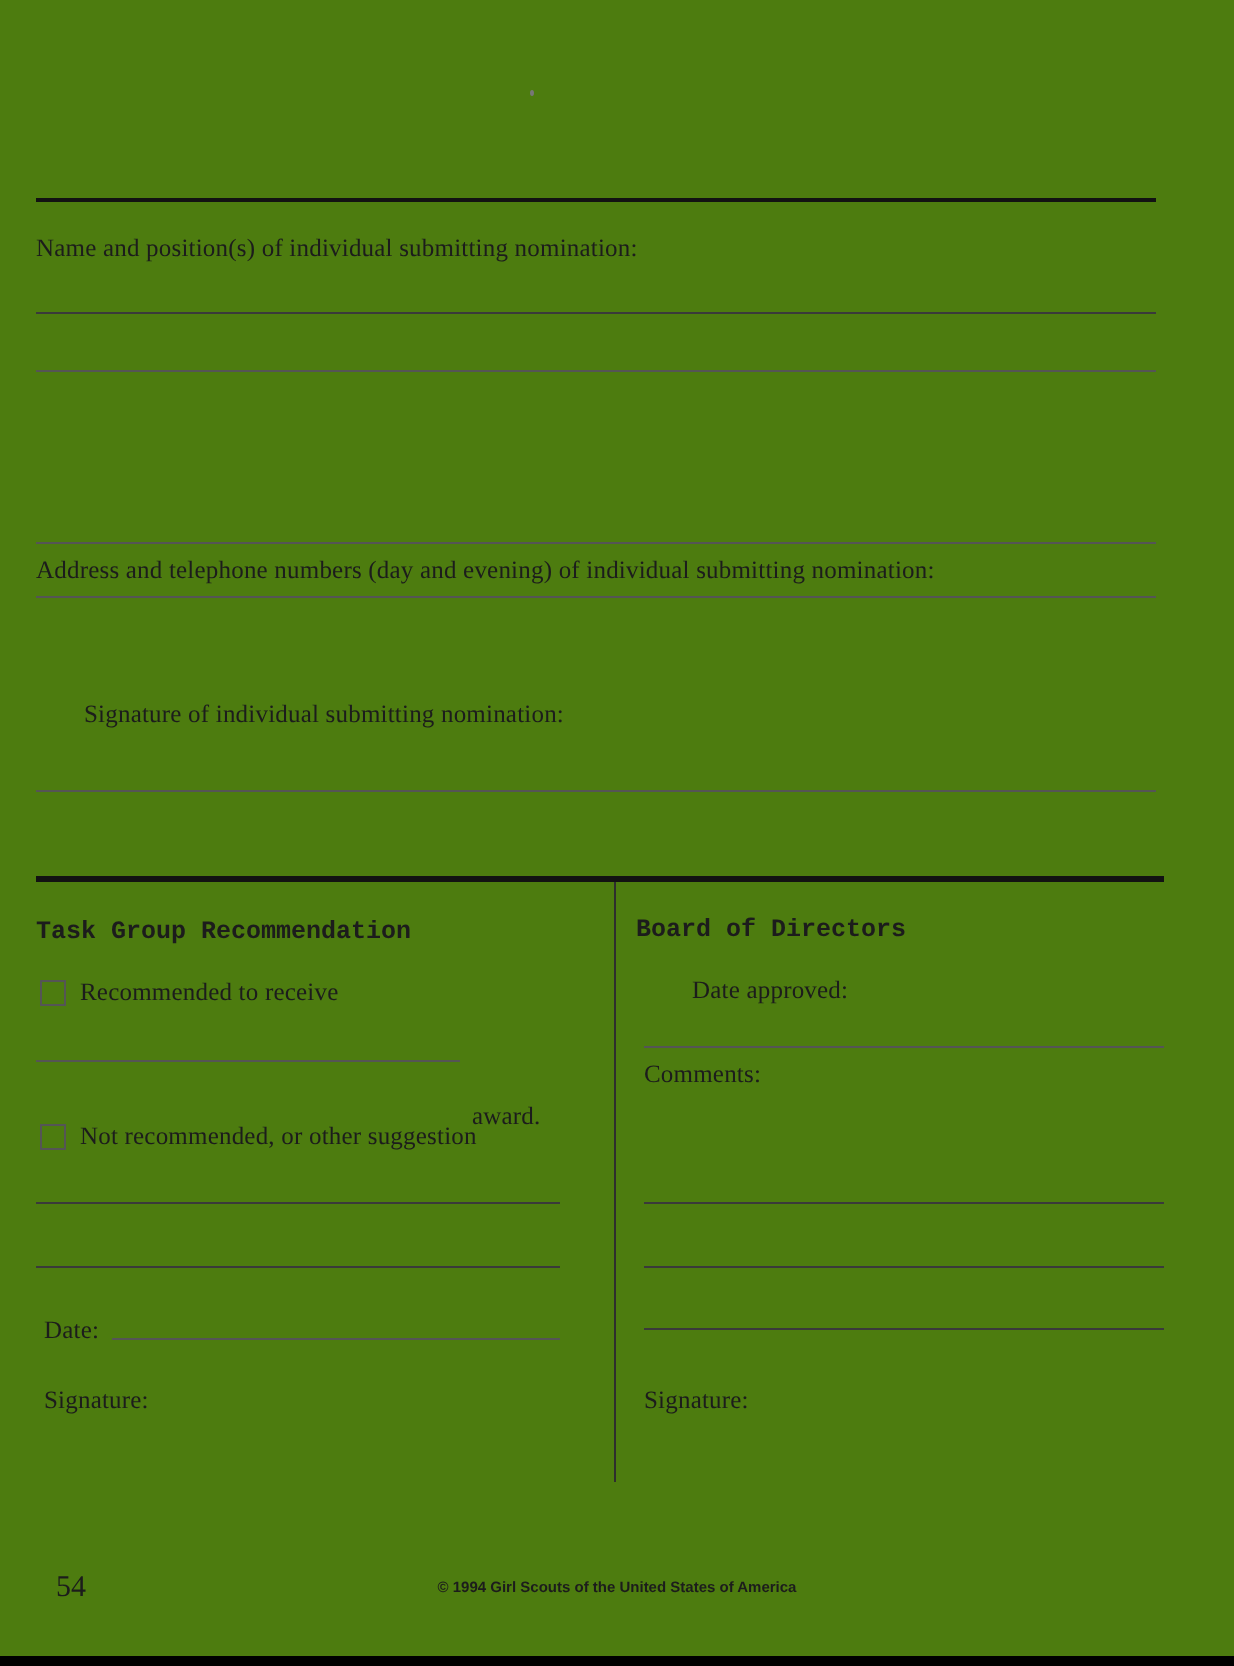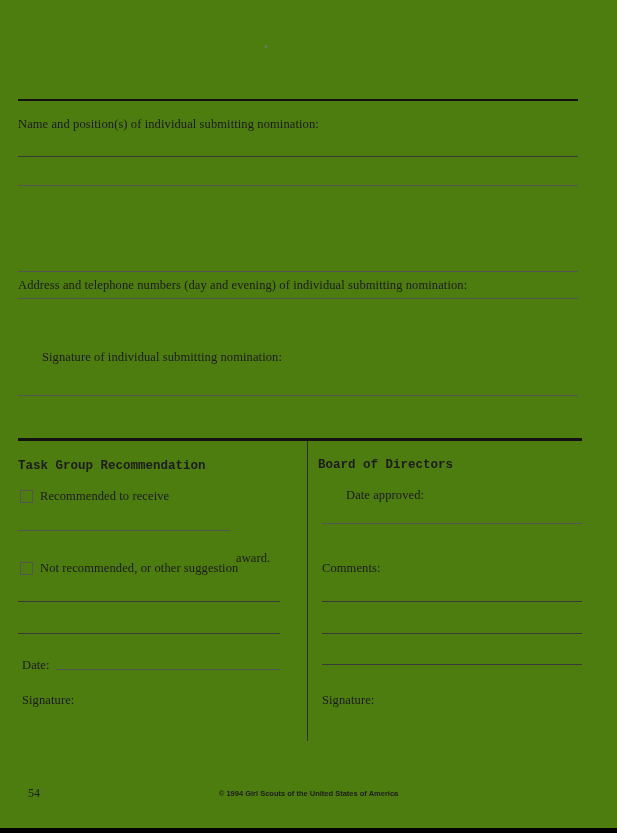--- a/index.html
+++ b/index.html
@@ -47,21 +47,21 @@
   }
   .checkbox {
     position: absolute;
     width: 11px;
     height: 11px;
     border: 1px solid #555;
     background: transparent;
   }
   .page-number {
     position: absolute;
-    font-size: 12px;
+    font-size: 15px;
   }
   .footer-copy {
     position: absolute;
     font-family: "Liberation Sans", sans-serif;
     font-weight: bold;
     font-size: 7.5px;
     white-space: nowrap;
     left: 50%;
     transform: translateX(-50%);
   }
@@ -122,21 +122,21 @@
   <div class="label" style="left:22px; top:658px;">Date:</div>
   <div class="fill-line light" style="left:56px; top:669px; width:224px;"></div>
 
   <div class="label" style="left:22px; top:693px;">Signature:</div>
 
   <div class="heading" style="left:318px; top:458px;">Board of Directors</div>
 
   <div class="label" style="left:322px; top:488px;margin-left:24px;">Date approved:</div>
   <div class="fill-line light" style="left:322px; top:523px; width:260px;"></div>
 
-  <div class="label" style="left:322px; top:561px;text-align:center;">Comments:</div>
+  <div class="label" style="left:322px; top:530px;text-align:center;">Comments:</div>
   <div class="fill-line" style="left:322px; top:601px; width:260px;"></div>
   <div class="fill-line" style="left:322px; top:633px; width:260px;"></div>
   <div class="fill-line" style="left:322px; top:664px; width:260px;"></div>
 
   <div class="label" style="left:322px; top:693px;">Signature:</div>
 
   <div class="page-number" style="left:28px; top:786px;">54</div>
   <div class="footer-copy" style="top:789px;">© 1994 Girl Scouts of the United States of America</div>
 
   <div class="bottom-bar"></div>

